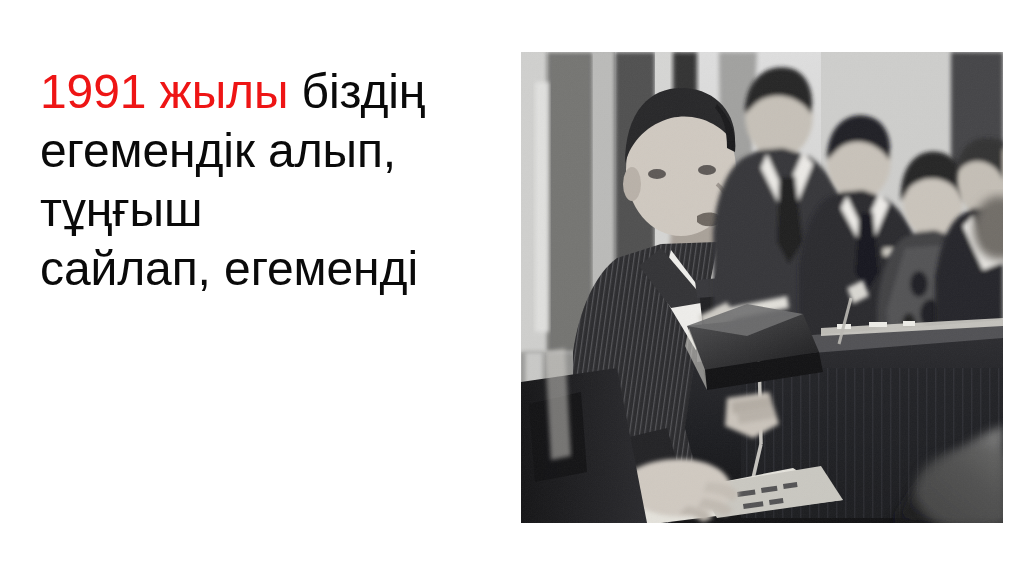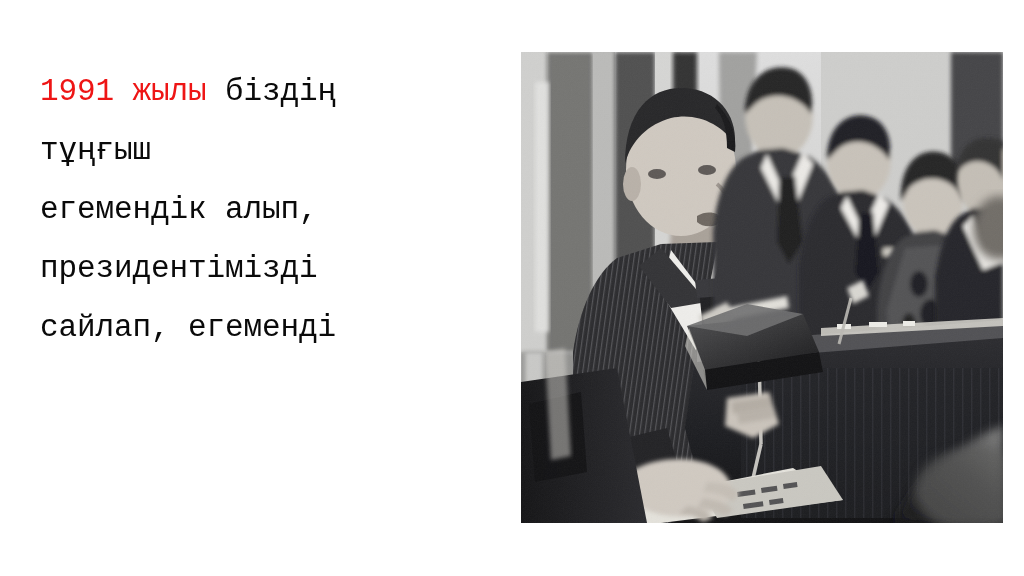--- a/index.html
+++ b/index.html
@@ -25,22 +25,22 @@
   
   #caption-block {
     position: absolute;
     left: 40px;
     top: 62px;
     width: 468px;
     height: 430px;
   }
 
   .caption-line {
-    font-family: Liberation Mono, monospace;
-    font-size: 31px;
+    font-family: Liberation Sans, sans-serif;
+    font-size: 48px;
     line-height: 59px;
     color: #0a0a0a;
     white-space: nowrap;
     letter-spacing: -0.1px;
   }
 
   .hl-red {
     color: #ee1515;
   }
 
@@ -60,23 +60,22 @@
 <body>
 
 <div id="slide">
 
   <div id="caption-block">
 
     <div class="caption-line">
       <span class="hl-red">1991 жылы</span><span> біздің</span>
     </div>
 
+    <div class="caption-line">егемендік алып,</div>
     <div class="caption-line">тұңғыш</div>
-    <div class="caption-line">егемендік алып,</div>
-    <div class="caption-line">президентімізді</div>
     <div class="caption-line">сайлап, егеменді</div>
 
   </div>
 
   <div id="photo-figure">
     <svg viewBox="0 0 482 471" preserveAspectRatio="none">
       <defs>
         <linearGradient id="wallGrad" x1="0" y1="0" x2="0" y2="1">
           <stop offset="0%" stop-color="#dedede"></stop>
           <stop offset="45%" stop-color="#d2d2d0"></stop>

